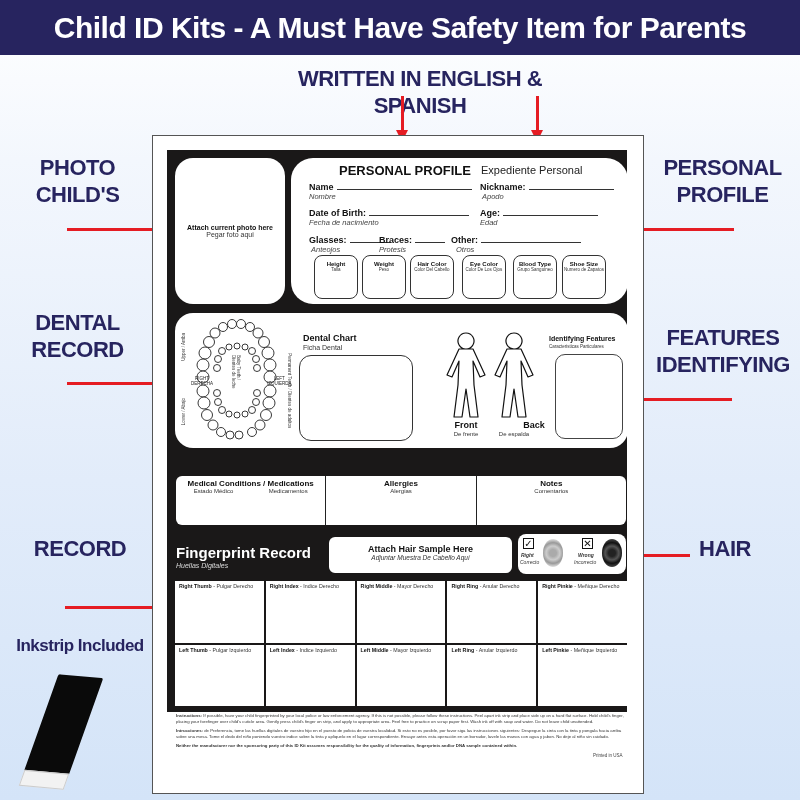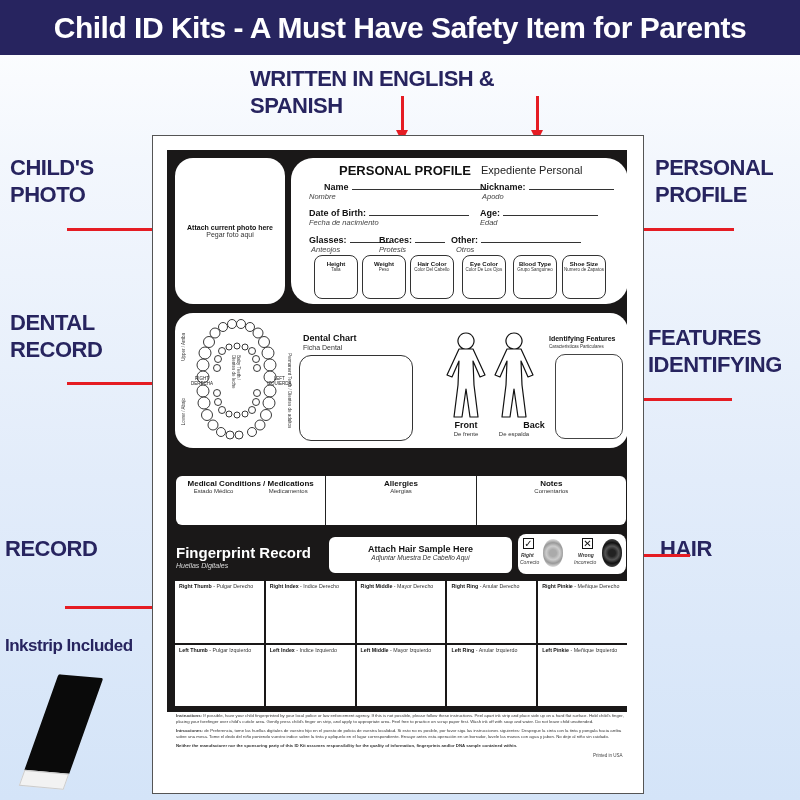--- a/index.html
+++ b/index.html
@@ -11,21 +11,21 @@
   }
   .banner {
     position: absolute; left: 0; top: 0; width: 800px; height: 55px;
     background: #27245f; color: #fff;
     display: flex; align-items: center; justify-content: center;
     font-family: "Liberation Sans", sans-serif; font-weight: 700;
     font-size: 30px; letter-spacing: -0.5px;
   }
   .callout {
     position: absolute; color: #27245f; font-weight: 700;
-    font-family: "Liberation Sans", sans-serif; text-align: left;
+    font-family: "Liberation Sans", sans-serif; text-align: center;
     line-height: 1.22; font-size: 22px; letter-spacing: -0.5px;
   }
   .arrow-line { position: absolute; height: 3px; background: #e51c23; }
   .arrow-head-right, .arrow-head-left, .arrow-head-down {
     position: absolute; width: 0; height: 0;
   }
   .arrow-head-right { border-top: 7px solid transparent; border-bottom: 7px solid transparent; border-left: 13px solid #e51c23; }
   .arrow-head-left { border-top: 7px solid transparent; border-bottom: 7px solid transparent; border-right: 13px solid #e51c23; }
   .arrow-head-down { border-left: 6px solid transparent; border-right: 6px solid transparent; border-top: 12px solid #e51c23; }
   .vline { position: absolute; width: 3px; background: #e51c23; }
@@ -123,22 +123,22 @@
 
 <div class="banner">Child ID Kits - A Must Have Safety Item for Parents</div>
 
 <div class="callout" style="left:250px; top:66px; width:340px; font-size:22px;">WRITTEN IN ENGLISH &amp; SPANISH</div>
 <div class="vline" style="left:401px; top:96px; height:36px;"></div>
 <div class="arrow-head-down" style="left:396px; top:130px;"></div>
 <div class="vline" style="left:536px; top:96px; height:36px;"></div>
 <div class="arrow-head-down" style="left:531px; top:130px;"></div>
 
 <div class="callout" style="left:10px; top:155px; width:135px;">
+  <div>PHOTO</div>
   <div>CHILD'S</div>
-  <div>PHOTO</div>
 </div>
 <div class="arrow-line" style="left:67px; top:228px; width:110px;"></div>
 <div class="arrow-head-right" style="left:177px; top:222px;"></div>
 
 <div class="callout" style="left:10px; top:310px; width:135px;">
   <div>DENTAL</div>
   <div>RECORD</div>
 </div>
 <div class="arrow-line" style="left:67px; top:382px; width:112px;"></div>
 <div class="arrow-head-right" style="left:179px; top:376px;"></div>
@@ -180,21 +180,21 @@
 
 <div class="panel photo-box">
   <div class="t1">Attach current photo here</div>
   <div class="t2">Pegar foto aqui</div>
 </div>
 
 <div class="panel profile">
   <div class="title">PERSONAL PROFILE</div>
   <div class="title-es">Expediente Personal</div>
 
-  <div class="fld" style="left:33px; top:24px;"><span>Name</span><span class="line" style="width:135px;"></span></div>
+  <div class="fld" style="left:18px; top:24px;"><span>Name</span><span class="line" style="width:135px;"></span></div>
   <div class="fld-es" style="left:18px; top:34px;">Nombre</div>
   <div class="fld" style="left:189px; top:24px;"><span>Nickname:</span><span class="line" style="width:85px;"></span></div>
   <div class="fld-es" style="left:191px; top:34px;">Apodo</div>
 
   <div class="fld" style="left:18px; top:50px;"><span>Date of Birth:</span><span class="line" style="width:100px;"></span></div>
   <div class="fld-es" style="left:18px; top:60px;">Fecha de nacimiento</div>
   <div class="fld" style="left:189px; top:50px;"><span>Age:</span><span class="line" style="width:95px;"></span></div>
   <div class="fld-es" style="left:189px; top:60px;">Edad</div>
 
   <div class="fld" style="left:18px; top:77px;"><span>Glasses:</span><span class="line" style="width:40px;"></span></div>

